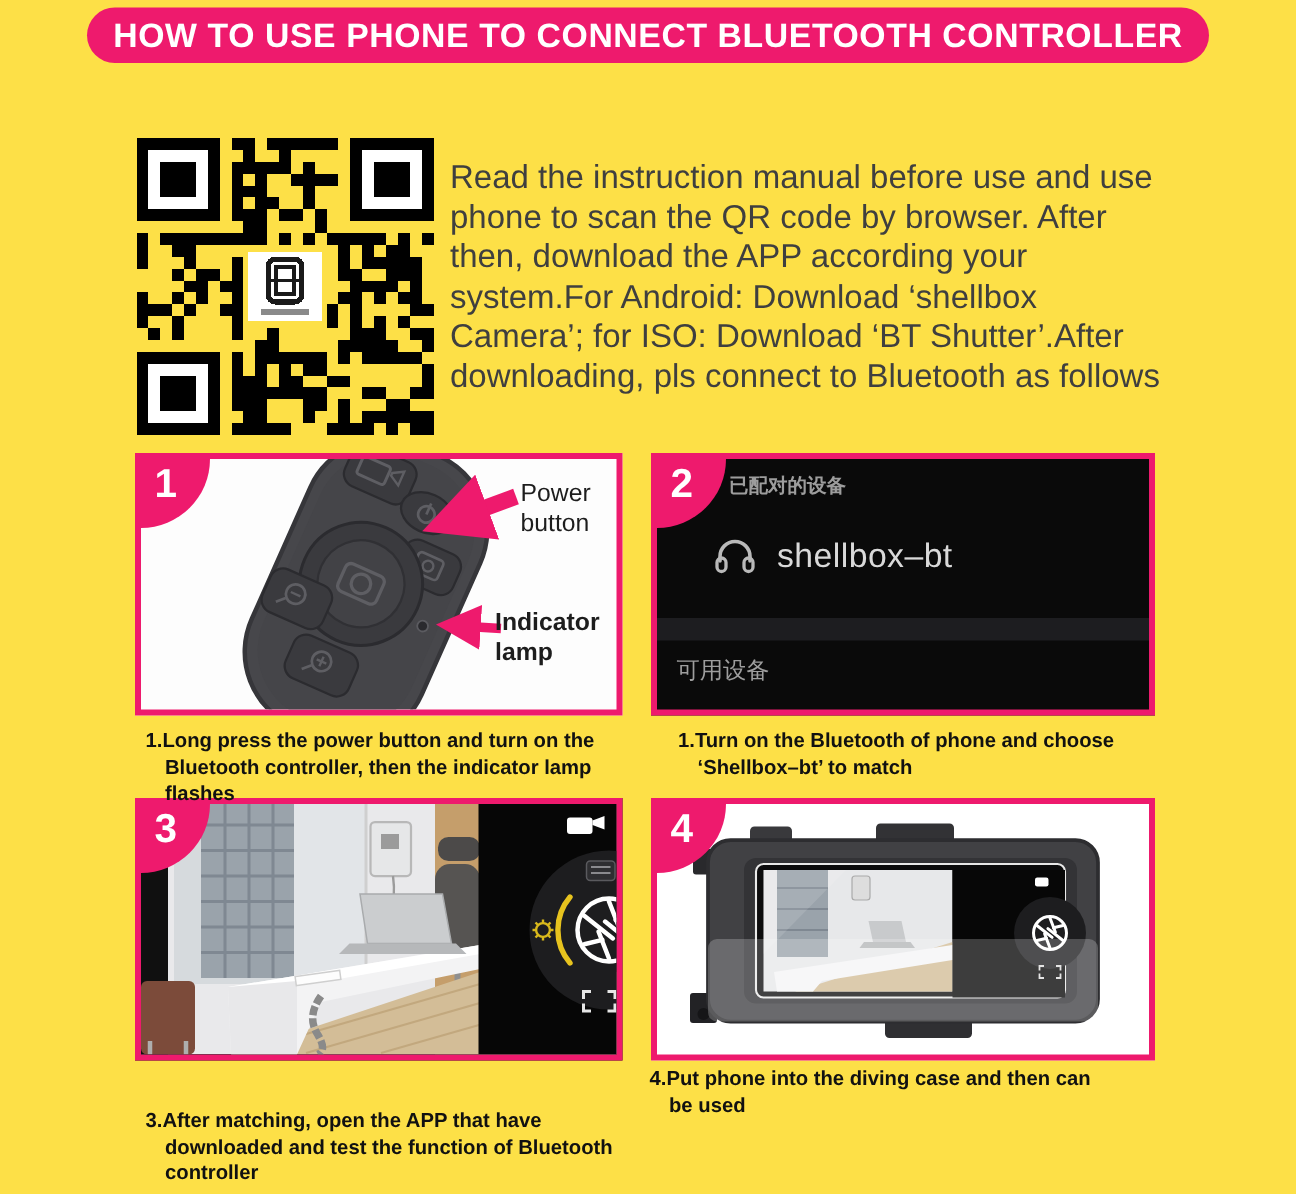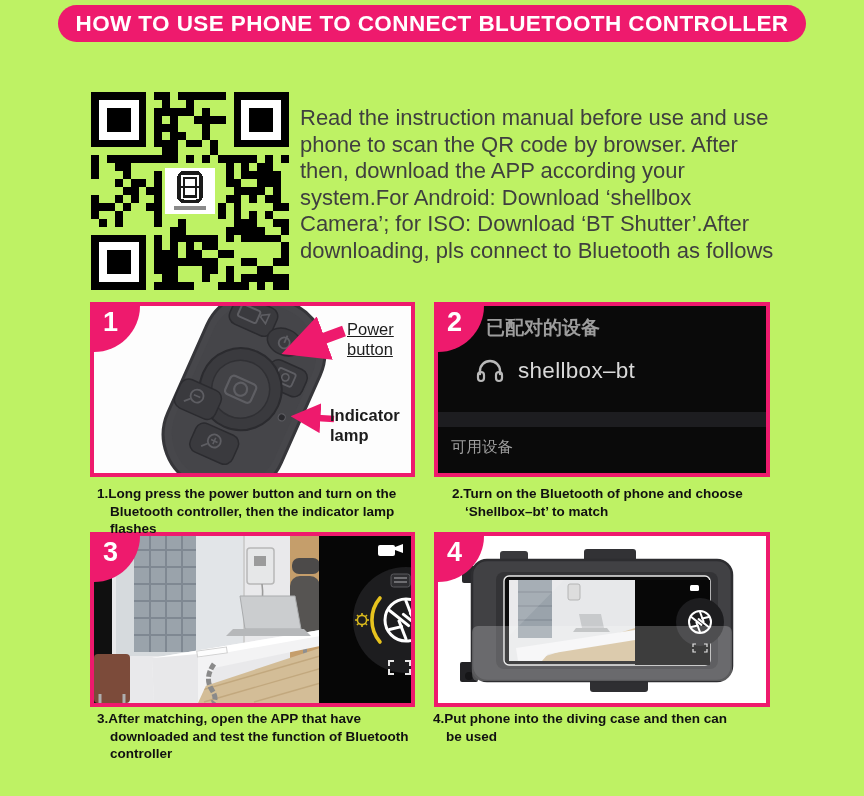--- a/index.html
+++ b/index.html
@@ -1,21 +1,21 @@
 <!DOCTYPE html>
 <html style="--accent: #ee1a6d;"><head>
 <meta charset="utf-8">
 <style>
   * { margin:0; padding:0; box-sizing:border-box; }
   :root { --accent:#ee1a6d; }
   body {
     font-family:"Liberation Sans","DejaVu Sans",sans-serif;
     background:#ffffff; width:864px; height:796px; overflow:hidden;
   }
-  .page { position:relative; width:864px; height:796px; background:#bef264; }
+  .page { position:relative; width:864px; height:796px; background:#fde047; }
 
   
   .banner {
     position:absolute; left:58px; top:5px; width:748px; height:37px;
     background:var(--accent); border-radius:22px;
     color:#fff; font-weight:bold; font-size:22.5px; letter-spacing:.4px;
     display:flex; align-items:center; justify-content:center; white-space:nowrap;
   }
 
   
@@ -37,38 +37,38 @@
   .p4 { left:434px; top:532px; width:336px; height:175px; background:#fff; }
 
   .badge {
     position:absolute; left:0; top:0; width:46px; height:46px; z-index:5;
     background:var(--accent); border-radius:0 0 100% 0;
     color:#fff; font-weight:bold; font-size:27px; padding:1px 0 0 9px;
   }
 
   
   .p1-label { position:absolute; color:#1d1d1d; font-size:16.5px; line-height:20px; z-index:4; }
-  .lbl-power { left:253px; top:13px; width:62px;text-decoration:underline; }
+  .lbl-power { left:253px; top:13px; width:62px; }
   .lbl-ind   { left:236px; top:99px; width:80px;font-weight:bold; }
 
   
-  .bt-paired { position:absolute; left:48px; top:9px; font-size:19px; font-weight:bold; color:#9d9d9d; }
+  .bt-paired { position:absolute; left:48px; top:9px; font-size:13px; font-weight:bold; color:#9d9d9d; }
   .bt-row { position:absolute; left:38px; top:52px; display:flex; align-items:center; gap:14px; }
   .bt-name { font-size:22.5px; color:#d9d9d9; letter-spacing:.3px; }
   .bt-divider { position:absolute; left:0; top:106px; width:100%; height:15px; background:#1d1d20; }
   .bt-available { position:absolute; left:13px; top:131px; font-size:15.5px; font-weight:normal; color:#9d9d9d; }
 
   
   .caption {
     position:absolute; font-size:13.5px; font-weight:bold; color:#111;
     line-height:17.5px; padding-left:13px; text-indent:-13px;
   }
   .c1 { left:97px;  top:485px; width:318px; }
   .c2 { left:452px; top:485px; width:305px; }
-  .c3 { left:97px;  top:710px; width:318px; }
+  .c3 { left:97px;  top:738px; width:318px; }
   .c4 { left:433px; top:710px; width:305px; }
 
   .fillpanel { position:absolute; inset:0; width:100%; height:100%; display:block; }
 </style>
 </head>
 <body>
 
 <div class="page">
 
   <div class="banner">HOW TO USE PHONE TO CONNECT BLUETOOTH CONTROLLER</div>
@@ -540,17 +540,17 @@
             <path d="M266,116 h3 v-3"></path>
         </g>
       </g>
 
       <rect x="34" y="90" width="260" height="55" rx="6" fill="rgba(255,255,255,0.22)"></rect>
       <polygon points="71,44 126,44 71,100" fill="rgba(255,255,255,0.12)"></polygon>
     </svg>
   </div>
 
   <div class="caption c1">1.Long press the power button and turn on the Bluetooth controller, then the indicator lamp flashes</div>
-  <div class="caption c2">2.Turn on the Bluetooth of phone and choose ‘Shellbox–bt’ to match</div>
+  <div class="caption c2">1.Turn on the Bluetooth of phone and choose ‘Shellbox–bt’ to match</div>
   <div class="caption c3">3.After matching, open the APP that have downloaded and test the function of Bluetooth controller</div>
   <div class="caption c4">4.Put phone into the diving case and then can be used</div>
 
 </div>
 
 </body></html>

